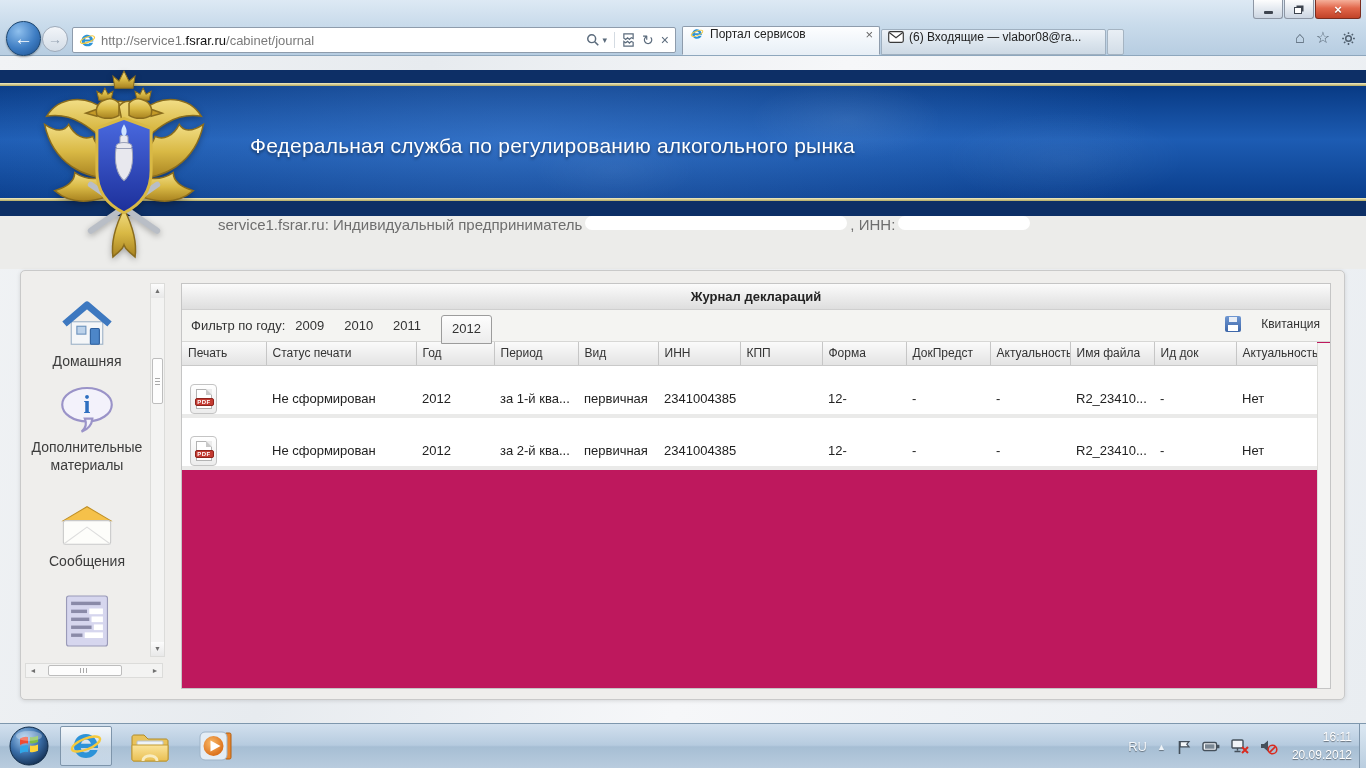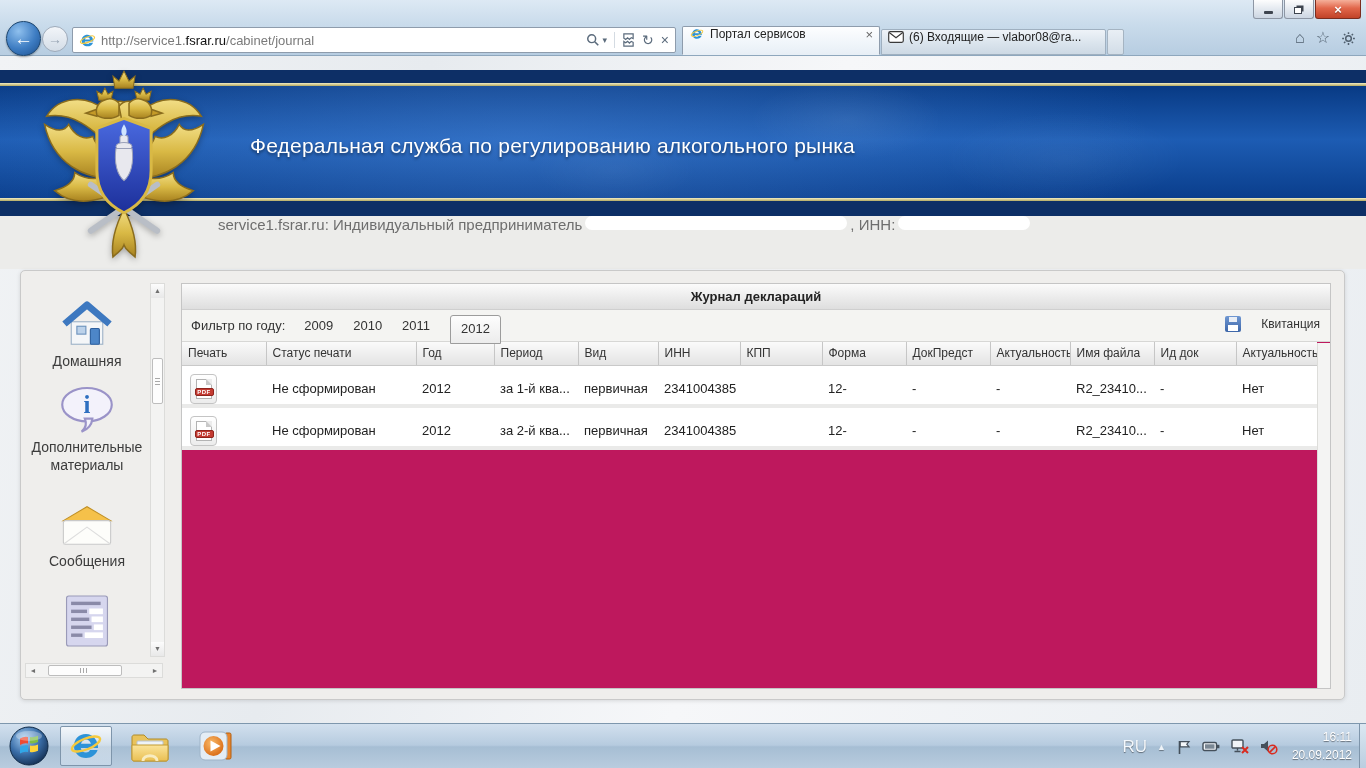--- a/index.html
+++ b/index.html
@@ -105,36 +105,36 @@
   .hs-thumb::after { content:""; position:absolute; top:2px; bottom:2px; left:31px; width:9px;
               background:repeating-linear-gradient(90deg,#a9a9a9 0 1px, transparent 1px 3px); }
 
   
   .journal { position:absolute; left:160px; top:12px; width:1150px; height:406px;
              background:#be185d; border:1px solid #c5c5c5; }
   .j-title { height:26px; background:linear-gradient(#fbfbfb,#dedede); border-bottom:1px solid #cfcfcf;
              text-align:center; font-size:13px; font-weight:bold; color:#222; line-height:26px; }
   .j-filter { position:relative; height:32px; background:#f4f4f2; border-bottom:1px solid #d7d7d5;
               display:flex; align-items:center; padding-left:9px; font-size:13px; color:#333; }
-  .j-filter-label { margin-right:19px; }
+  .j-filter-label { margin-right:10px; }
   .year { margin-right:20px; cursor:default; }
   .year-tab { margin-right:0; padding:5px 10px 7px 10px; background:linear-gradient(#fdfdfd,#ececec);
               border:1px solid #9c9c9c; border-radius:3px 3px 0 0; position:relative; top:4px; }
   .receipt { position:absolute; right:10px; top:6px; display:flex; align-items:center; gap:20px;
              font-size:12px; color:#333; cursor:default; }
   .floppy { width:16px; height:16px; background:linear-gradient(#6f97d2,#3d66a8); border-radius:2px; position:relative; }
   .floppy::before { content:""; position:absolute; left:4px; top:1px; width:8px; height:5px; background:#e9eef6; }
   .floppy::after  { content:""; position:absolute; left:3px; bottom:1px; width:10px; height:6px; background:#fff; }
 
   table.j-table { border-collapse:collapse; table-layout:fixed; width:1135px; font-size:13px; color:#222; }
   .j-table th { height:23px; background:linear-gradient(#fafafa,#e3e3e3); border-right:1px solid #c6c6c6;
                 border-bottom:1px solid #c9c9c9; font-size:12px; font-weight:normal; color:#333;
                 text-align:left; padding:0 4px 0 6px; white-space:nowrap; overflow:hidden; }
   .j-table th:last-child { border-right:none; }
-  .j-table td { height:34px; border-bottom:4px solid #eaeae9; padding:8px 4px 0 6px;
+  .j-table td { height:34px; border-bottom:4px solid #eaeae9; padding:18px 4px 0 6px;
                 white-space:nowrap; overflow:hidden; background:#fff; }
   .pdf-btn { width:27px; height:30px; border:1px solid #c4c4c4; border-radius:4px;
              background:linear-gradient(#ffffff,#ececec); display:flex; align-items:center;
              justify-content:center; margin-left:2px; cursor:pointer; }
   .pdf-page { width:16px; height:20px; background:#fff; border:1px solid #b3b3b3; position:relative; }
   .pdf-page::before { content:""; position:absolute; right:-1px; top:-1px; border-style:solid;
              border-width:0 6px 6px 0; border-color:transparent #ececec #c9c9c9 transparent; }
   .pdf-label { position:absolute; left:-2px; top:8px; width:19px; height:8px; background:#c33a31;
              border:1px solid #8f241d; border-radius:2px; color:#fff; font-size:6px; font-weight:bold;
              text-align:center; line-height:7px; letter-spacing:.5px; }
@@ -144,21 +144,21 @@
   
   .taskbar { position:absolute; left:0; top:723px; width:1366px; height:45px;
              background:linear-gradient(180deg,#d2e0ee 0%,#b6cbdf 48%,#a6bed4 52%,#b9ccde 100%);
              border-top:1px solid #7e97ad; }
   .start-orb { position:absolute; left:9px; top:2px; width:40px; height:40px; }
   .tb-btn { position:absolute; top:2px; width:52px; height:40px; display:flex; align-items:center; justify-content:center; }
   .tb-ie { left:60px; background:linear-gradient(rgba(255,255,255,.75),rgba(255,255,255,.35) 50%,rgba(210,225,240,.55));
            border:1px solid #7e95ab; border-radius:2px; }
   .tb-folder { left:124px; } .tb-wmp { left:190px; }
   .tray { position:absolute; right:14px; top:0; height:45px; display:flex; align-items:center; gap:10px; }
-  .tray-text { color:#f4f8fc; font-size:17px; text-shadow:0 1px 1px rgba(0,0,0,.45); }
+  .tray-text { color:#f4f8fc; font-size:13px; text-shadow:0 1px 1px rgba(0,0,0,.45); }
   .tray-caret { color:#eef3f8; font-size:9px; text-shadow:0 1px 1px rgba(0,0,0,.4); }
   .clock { text-align:right; color:#fff; font-size:12px; line-height:1.45; text-shadow:0 1px 1px rgba(0,0,0,.45); margin-left:4px;}
   .show-desktop { position:absolute; right:0; top:0; width:7px; height:45px;
                   background:linear-gradient(#dce8f2,#b9cddf); border-left:1px solid #7e95ab; }
 </style>
 </head>
 <body>
 
 <div class="screen">
 

